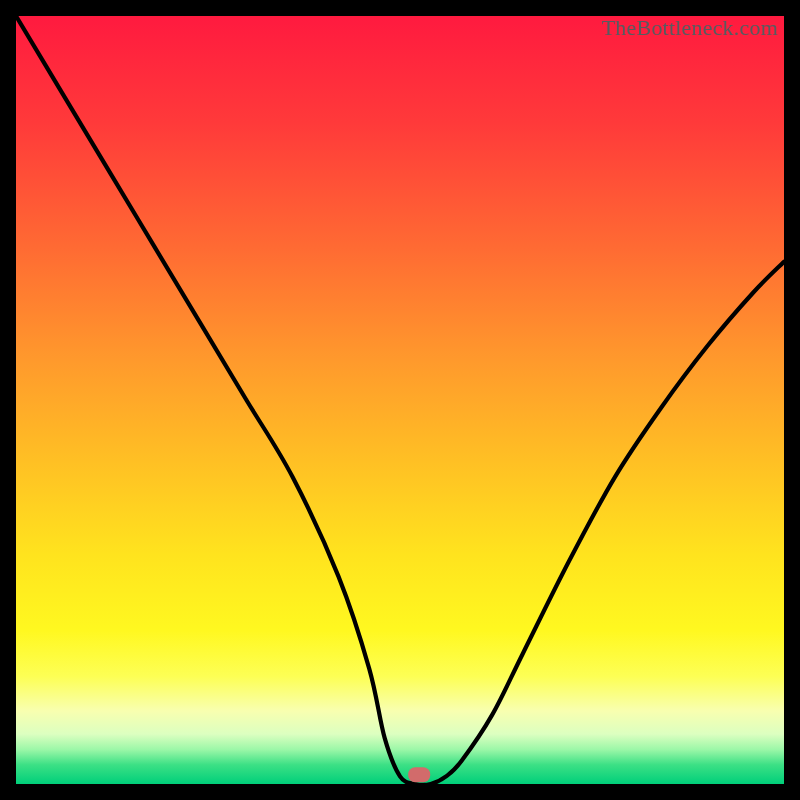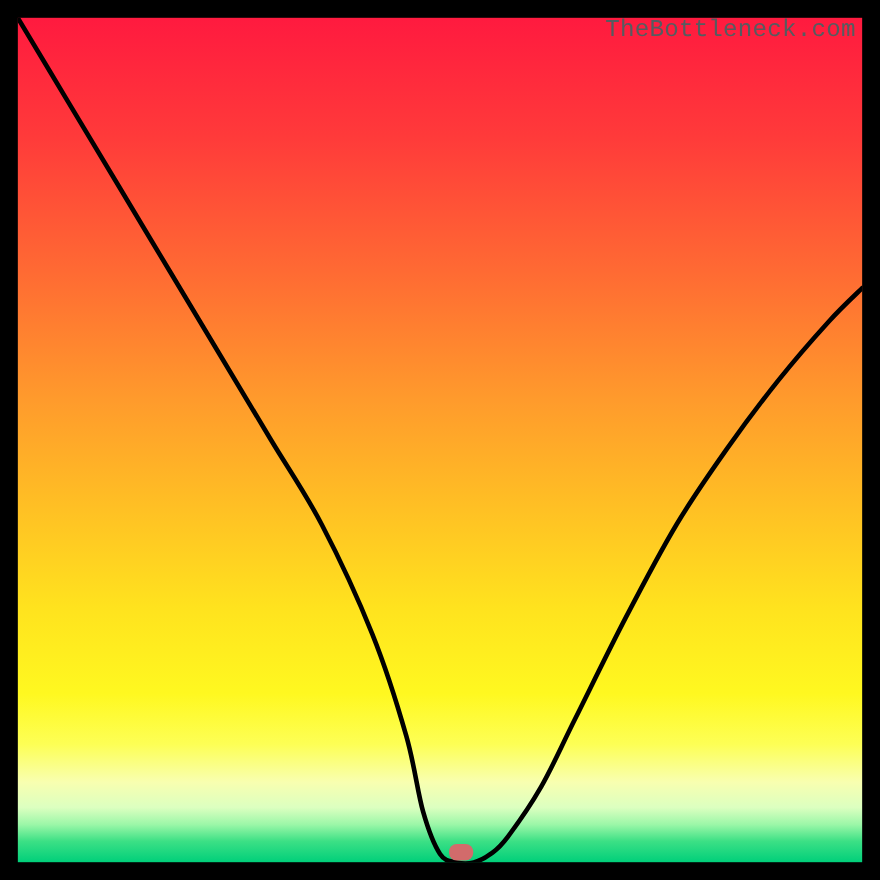--- a/index.html
+++ b/index.html
@@ -33,21 +33,21 @@
     bottom: 0;
   }
   .watermark {
     position: absolute;
     top: -1px;
     right: 6px;
     font-size: 22px;
     font-weight: 500;
     color: #555c60;
     letter-spacing: 0.2px;
-    font-family: Liberation Mono, monospace;
+    font-family: Liberation Serif, serif;
   }
   svg {
     display: block;
   }
 </style>
 </head>
 <body>
 
 <div class="frame">
   <div class="plot-area">

